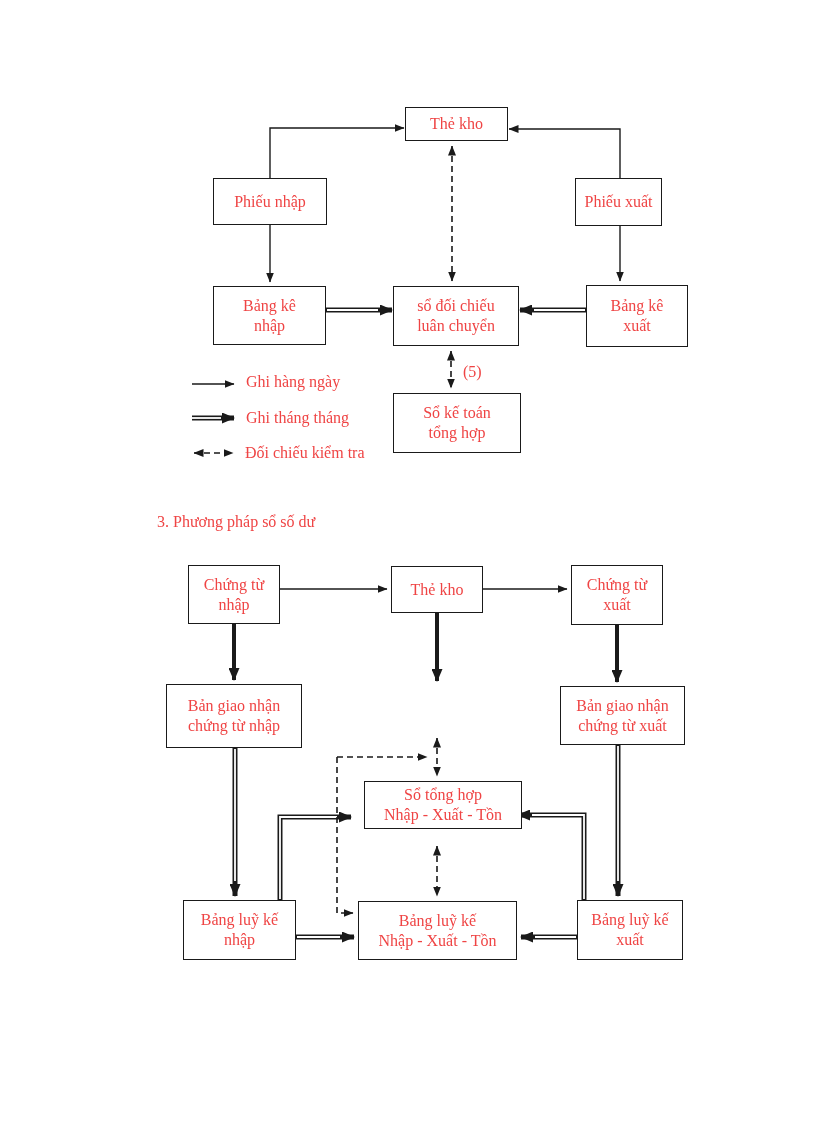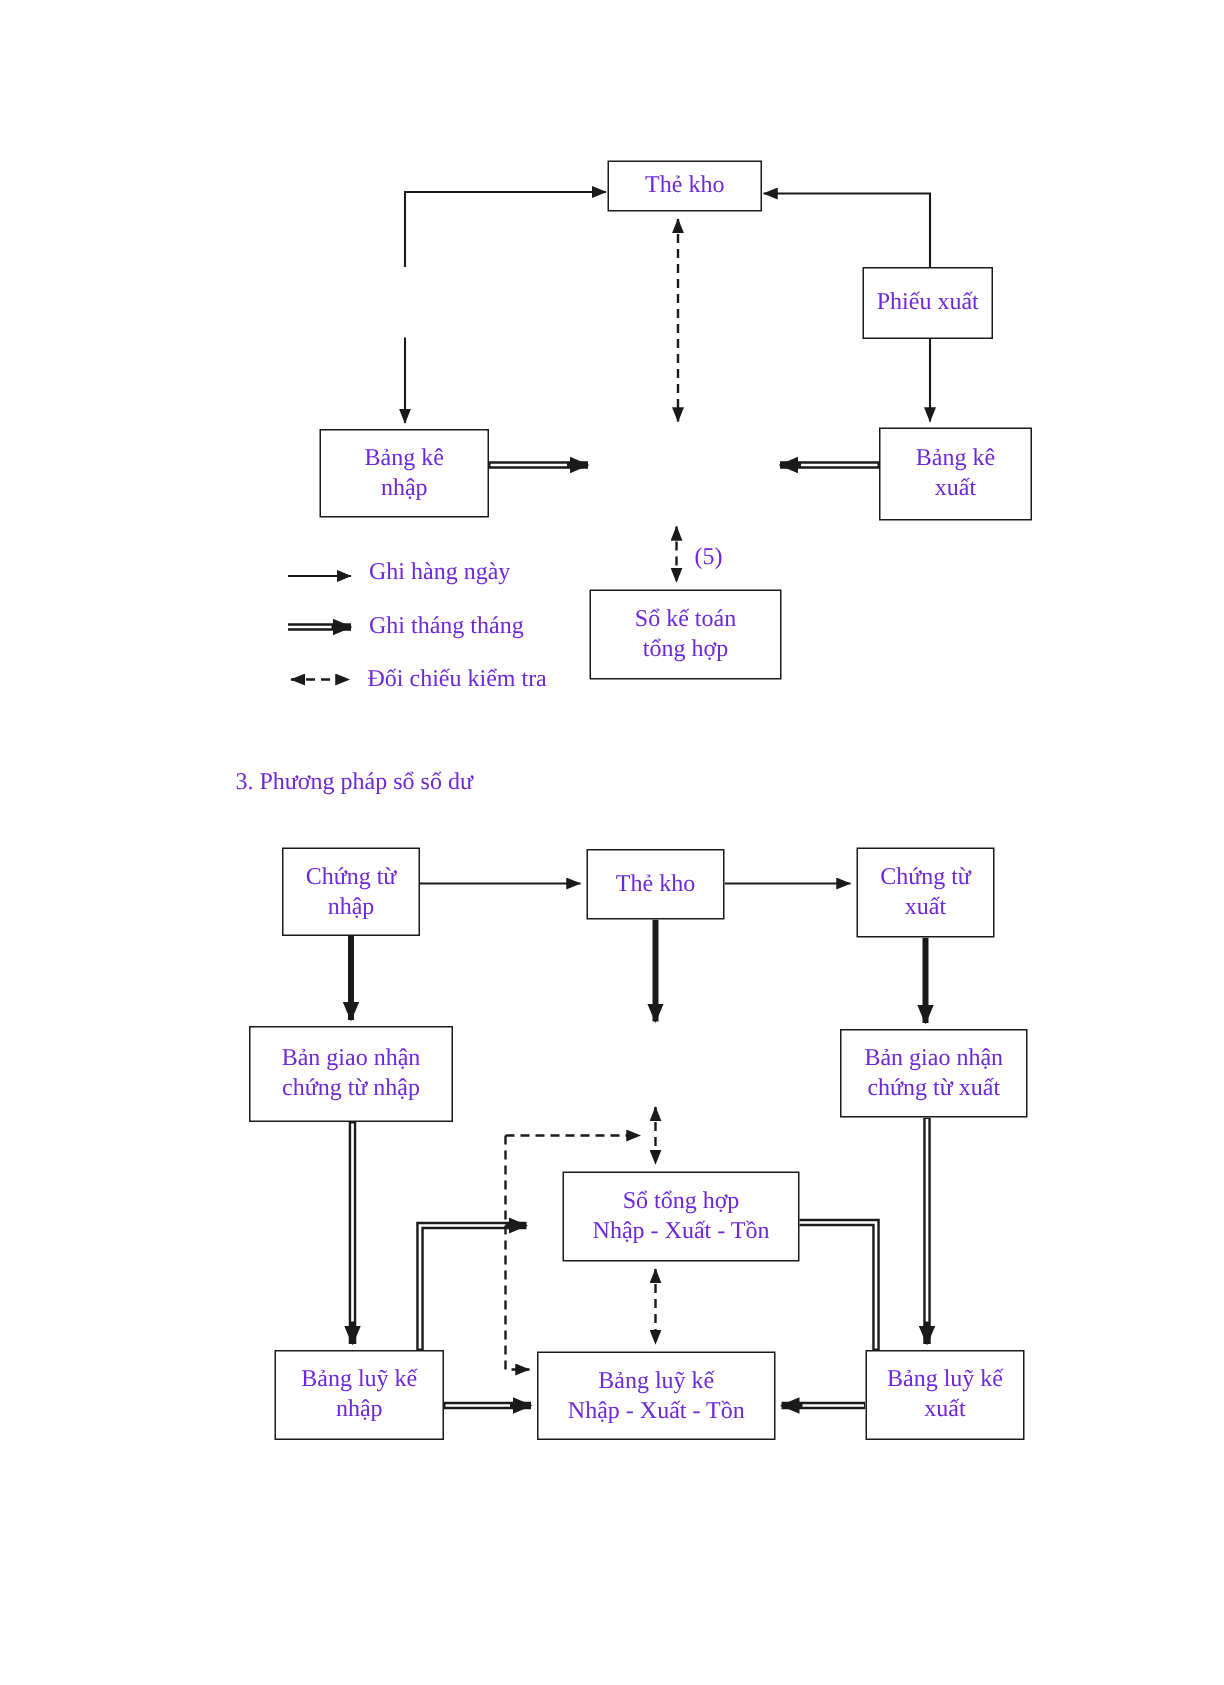--- a/index.html
+++ b/index.html
@@ -1,18 +1,18 @@
 <!DOCTYPE html>
 <html><head>
 <meta charset="utf-8">
 <style>
   html,body{margin:0;padding:0;background:#e8e8e8;}
   #page{
     position:relative;width:816px;height:1123px;background:#ffffff;
-    font-family:"Liberation Serif","DejaVu Serif",serif;color:#6d28d9;
+    font-family:"Liberation Serif","DejaVu Serif",serif;color:#ef4444;
     overflow:hidden;margin:0 auto;
   }
   #wires{position:absolute;left:0;top:0;width:816px;height:1123px;}
   .box{
     position:absolute;box-sizing:border-box;
     border:1.6px solid #1a1a1a;background:#ffffff;
     display:flex;align-items:center;justify-content:center;
     text-align:center;font-size:16px;line-height:1.22;
     white-space:pre-line;z-index:2;
   }
@@ -129,23 +129,26 @@
     </g>
     <g>
       <path class="dsh" d="M337,757 H427" marker-end="url(#ah)"></path>
     </g>
     <g>
       <path class="dsh" d="M337,757 V913 H353" marker-end="url(#ah)"></path>
     </g>
   </svg>
 
   <div class="box" style="left:405px;top:107px;width:103px;height:34px">Thẻ kho</div>
+  <div class="box" style="left:213px;top:178px;width:114px;height:47px">Phiếu nhập</div>
   <div class="box" style="left:575px;top:178px;width:87px;height:48px">Phiếu xuất</div>
   <div class="box" style="left:213px;top:286px;width:113px;height:59px">Bảng kê
 nhập</div>
+  <div class="box" style="left:393px;top:286px;width:126px;height:60px">sổ đối chiếu
+luân chuyển</div>
   <div class="box" style="left:586px;top:285px;width:102px;height:62px">Bảng kê
 xuất</div>
   <div class="box" style="left:393px;top:393px;width:128px;height:60px">Sổ kế toán
 tổng hợp</div>
 
   <div class="lbl" style="left:463px;top:362px">(5)</div>
 
   <div class="lbl" style="left:246px;top:372px">Ghi hàng ngày</div>
   <div class="lbl" style="left:246px;top:408px">Ghi tháng tháng</div>
   <div class="lbl" style="left:245px;top:443px">Đối chiếu kiểm tra</div>
@@ -154,21 +157,21 @@
 
   <div class="box" style="left:188px;top:565px;width:92px;height:59px">Chứng từ
 nhập</div>
   <div class="box" style="left:391px;top:566px;width:92px;height:47px">Thẻ kho</div>
   <div class="box" style="left:571px;top:565px;width:92px;height:60px">Chứng từ
 xuất</div>
   <div class="box" style="left:166px;top:684px;width:136px;height:64px">Bản giao nhận
 chứng từ nhập</div>
   <div class="box" style="left:560px;top:686px;width:125px;height:59px">Bản giao nhận
 chứng từ xuất</div>
-  <div class="box" style="left:375px;top:781px;width:158px;height:60px">Sổ tổng hợp
+  <div class="box" style="left:364px;top:781px;width:158px;height:48px">Sổ tổng hợp
 Nhập - Xuất - Tồn</div>
   <div class="box" style="left:183px;top:900px;width:113px;height:60px">Bảng luỹ kế
 nhập</div>
   <div class="box" style="left:358px;top:901px;width:159px;height:59px">Bảng luỹ kế
 Nhập - Xuất - Tồn</div>
   <div class="box" style="left:577px;top:900px;width:106px;height:60px">Bảng luỹ kế
 xuất</div>
 
 </div>
 

